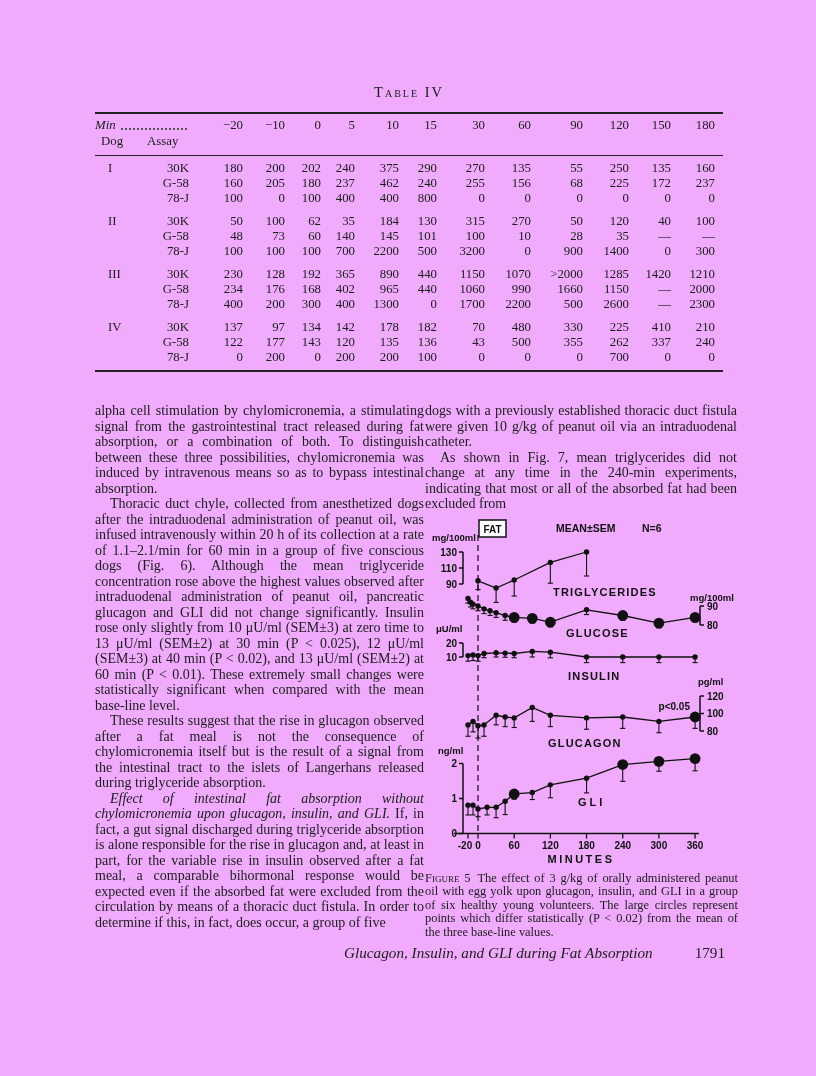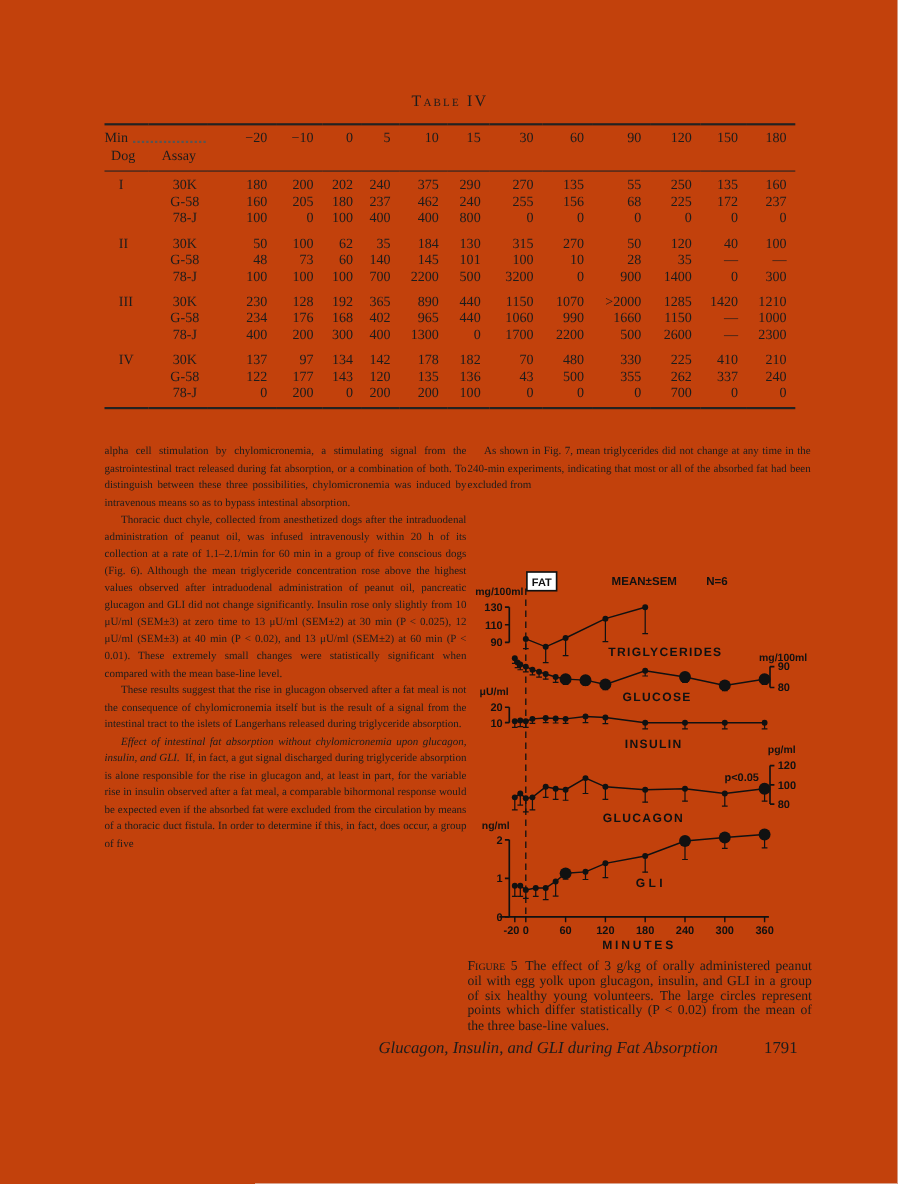--- a/index.html
+++ b/index.html
@@ -1,39 +1,39 @@
 <!DOCTYPE html>
 <html><head>
 <meta charset="utf-8">
 <title>Journal Page</title>
 <style>
   html,body{margin:0;padding:0;background:#e8e8e8;}
-  .page{position:relative;width:816px;height:1076px;background:#c2410c;color:#1c1c1c;overflow:hidden;
+  .page{position:relative;width:816px;height:1076px;background:#f0abfc;color:#1c1c1c;overflow:hidden;
         font-family:"Liberation Serif", serif;}
   
   .table-block{position:absolute;left:95px;top:84px;width:628px;}
   .tbl-label{text-align:center;font-size:14.5px;font-variant:small-caps;letter-spacing:2px;}
   .tbl-caption{text-align:center;font-style:italic;font-size:13.2px;line-height:17px;margin-top:5px;}
   table.data{border-collapse:collapse;table-layout:fixed;width:100%;margin-top:11px;
              border-top:2px solid #222;border-bottom:2px solid #222;}
   table.data th, table.data td{font-size:12.8px;line-height:15px;padding:0;font-weight:400;}
   thead{border-bottom:1.8px solid #222;}
   tr.times th{padding:4px 0 1px 0;}
   tr.heads th{padding:0 0 6px 0;text-align:left;}
-  .min-cell{text-align:left;}
+  .min-cell{text-align:left;font-style:italic;}
   .minline{display:flex;align-items:flex-end;}
   .leader{flex:1;border-bottom:2px dotted #555;margin:0 2px 3px 5px;height:1px;}
   .num{text-align:right;padding-right:8px !important;}
-  .assay{text-align:center;padding-left:12px !important;}
+  .assay{text-align:right;padding-left:12px !important;}
   .dog{text-align:left;padding-left:13px !important;vertical-align:top;}
   tbody tr.gstart td{padding-top:8px;}
   tbody tr:first-child td{padding-top:5px;}
   tbody tr:last-child td{padding-bottom:5px;}
   
-  .col{position:absolute;top:403px;font-size:10px;line-height:15.5px;text-align:justify;}
+  .col{position:absolute;top:403px;font-size:14px;line-height:15.5px;text-align:justify;}
   .col p{margin:0;}
   .col-left{left:95px;width:329px;}
   .col-right{left:425px;width:312px;}
   .indent{text-indent:15px;}
   .lead{font-style:italic;margin-right:5px;}
   
   .figure{position:absolute;left:428px;top:513px;width:312px;height:360px;}
   .fig-caption{position:absolute;left:425px;top:872px;width:313px;font-size:12.4px;line-height:13.4px;text-align:justify;}
   .figlabel{font-variant:small-caps;margin-right:7px;margin-top:16px;}
   
@@ -208,21 +208,21 @@
             <td class="num">176</td>
             <td class="num">168</td>
             <td class="num">402</td>
             <td class="num">965</td>
             <td class="num">440</td>
             <td class="num">1060</td>
             <td class="num">990</td>
             <td class="num">1660</td>
             <td class="num">1150</td>
             <td class="num">—</td>
-            <td class="num">1000</td>
+            <td class="num">2000</td>
           </tr>
           <tr>
             <td class="assay">78-J</td>
             <td class="num">400</td>
             <td class="num">200</td>
             <td class="num">300</td>
             <td class="num">400</td>
             <td class="num">1300</td>
             <td class="num">0</td>
             <td class="num">1700</td>
@@ -283,20 +283,21 @@
   </section>
 
   <section class="col col-left">
     <p>alpha cell stimulation by chylomicronemia, a stimulating signal from the gastrointestinal tract released during fat absorption, or a combination of both. To distinguish between these three possibilities, chylomicronemia was induced by intravenous means so as to bypass intestinal absorption.</p>
     <p class="indent">Thoracic duct chyle, collected from anesthetized dogs after the intraduodenal administration of peanut oil, was infused intravenously within 20 h of its collection at a rate of 1.1–2.1/min for 60 min in a group of five conscious dogs (Fig. 6). Although the mean triglyceride concentration rose above the highest values observed after intraduodenal administration of peanut oil, pancreatic glucagon and GLI did not change significantly. Insulin rose only slightly from 10 μU/ml (SEM±3) at zero time to 13 μU/ml (SEM±2) at 30 min (P &lt; 0.025), 12 μU/ml (SEM±3) at 40 min (P &lt; 0.02), and 13 μU/ml (SEM±2) at 60 min (P &lt; 0.01). These extremely small changes were statistically significant when compared with the mean base-line level.</p>
     <p class="indent">These results suggest that the rise in glucagon observed after a fat meal is not the consequence of chylomicronemia itself but is the result of a signal from the intestinal tract to the islets of Langerhans released during triglyceride absorption.</p>
     <p class="indent"><span class="lead">Effect of intestinal fat absorption without chylomicronemia upon glucagon, insulin, and GLI.</span><span>If, in fact, a gut signal discharged during triglyceride absorption is alone responsible for the rise in glucagon and, at least in part, for the variable rise in insulin observed after a fat meal, a comparable bihormonal response would be expected even if the absorbed fat were excluded from the circulation by means of a thoracic duct fistula. In order to determine if this, in fact, does occur, a group of five</span></p>
   </section>
 
   <section class="col col-right">
+    <p>dogs with a previously established thoracic duct fistula were given 10 g/kg of peanut oil via an intraduodenal catheter.</p>
     <p class="indent">As shown in Fig. 7, mean triglycerides did not change at any time in the 240-min experiments, indicating that most or all of the absorbed fat had been excluded from</p>
   </section>
 
   <div class="figure"><svg width="312" height="360" viewBox="0 0 312 360" style="font-family: &quot;Liberation Sans&quot;, sans-serif;">
         <line x1="50" y1="22" x2="50" y2="320.5" stroke="#111" stroke-width="1.2" stroke-dasharray="6,4"></line>
         <g>
           <line x1="26" y1="320.5" x2="271" y2="320.5" stroke="#111" stroke-width="1.6"></line>
           <line x1="40" y1="320.5" x2="40" y2="325.5" stroke="#111" stroke-width="1.3"></line>
           <text x="37" y="336" text-anchor="middle" fill="#111" font-weight="700" font-size="10">-20</text>
           <line x1="50" y1="320.5" x2="50" y2="325.5" stroke="#111" stroke-width="1.3"></line>

